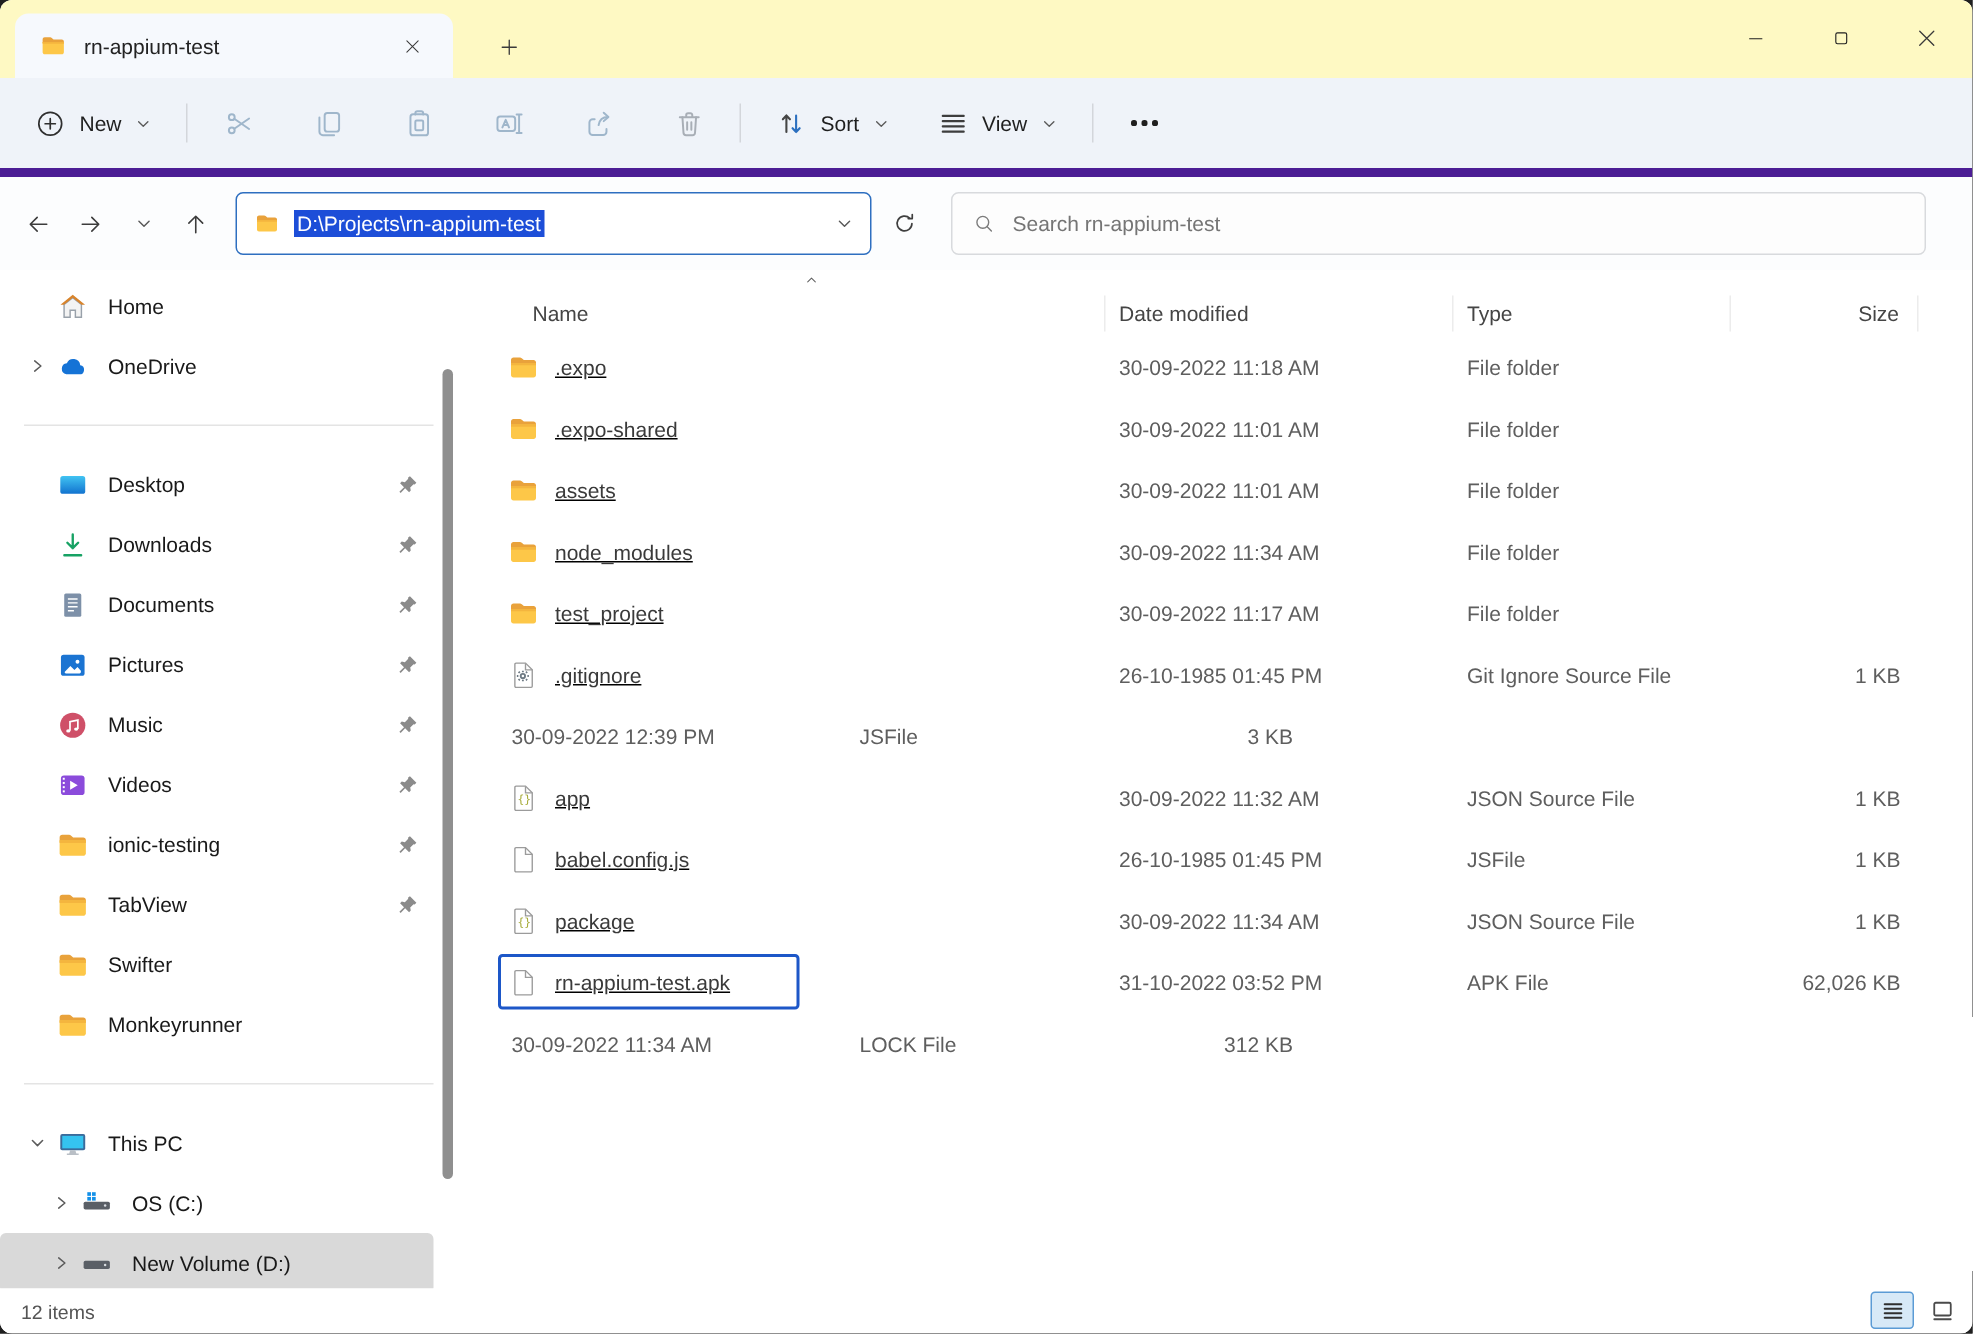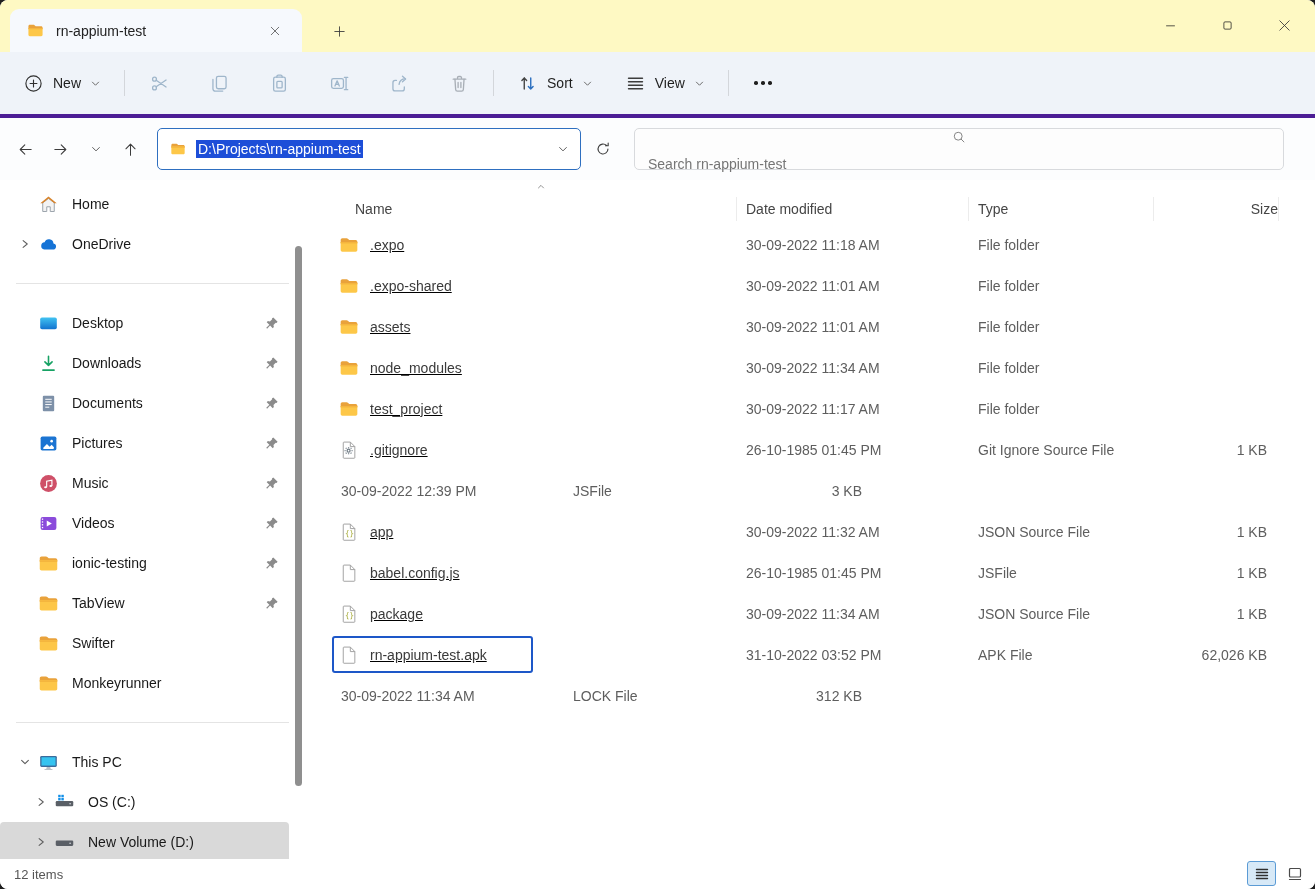--- a/index.html
+++ b/index.html
@@ -14,21 +14,21 @@
   .tab-close { width:28px; height:28px; border-radius:5px; display:flex; align-items:center; justify-content:center; }
   .tab-close svg { width:12px; height:12px; }
   .tfold { width:19px; height:17px; }
   .newtab { position:absolute; left:320px; top:15px; width:38px; height:32px; display:flex; align-items:center; justify-content:center; }
   .newtab svg { width:15px; height:15px; }
   .winctrls { position:absolute; right:2px; top:0; display:flex; height:50px; }
   .wbtn { width:57px; display:flex; align-items:center; justify-content:center; }
   .wbtn svg { width:15px; height:15px; }
 
   
-  .toolbar { height:66px; background:#eff3f9; border-bottom:4px solid #4c1d95; display:flex; align-items:center; padding-left:14px; flex:0 0 auto; }
+  .toolbar { height:66px; background:#eff3f9; border-bottom:6px solid #4c1d95; display:flex; align-items:center; padding-left:14px; flex:0 0 auto; }
   .tbtn { display:flex; align-items:center; gap:9px; height:40px; padding:0 9px; border-radius:4px; color:#1f1f1f; font-size:14px; }
   .tbtn svg.big { width:21px; height:21px; }
   .chevs { width:11px; height:11px; }
   .tsep { width:1px; height:26px; background:#d3d6db; margin:0 14px; flex:0 0 auto; }
   .tgroup { display:flex; gap:20px; }
   .ticon { width:40px; height:40px; display:flex; align-items:center; justify-content:center; border-radius:4px; }
   .ticon svg { width:21px; height:21px; }
   .dots { display:flex; gap:3.5px; align-items:center; }
   .dot { width:3.5px; height:3.5px; border-radius:50%; background:#1f1f1f; }
 
@@ -36,21 +36,21 @@
   .addressrow { height:62px; background:#fcfdfe; display:flex; align-items:center; padding-left:8px; flex:0 0 auto; }
   .navbtn { width:35px; height:34px; display:flex; align-items:center; justify-content:center; }
   .navbtn svg { width:17px; height:17px; }
   .navbtn.small svg { width:12px; height:12px; }
   .addressbox { margin-left:9px; width:424px; height:42px; border:1.5px solid #2e6fc0; border-radius:5px; background:#fff; display:flex; align-items:center; padding:0 11px; gap:9px; }
   .addressbox .tfold { width:18px; height:16px; }
   .addr-path { font-size:14px; color:#fff; background:#1d4ed8; padding:1px 2px; white-space:nowrap; }
   .addr-chev { margin-left:auto; width:12px; height:12px; }
   .refreshbtn { width:38px; height:38px; margin-left:3px; display:flex; align-items:center; justify-content:center; }
   .refreshbtn svg { width:18px; height:18px; }
-  .searchbox { margin-left:12px; width:650px; height:42px; border:1px solid #d8dadd; border-radius:5px; background:#fdfdfd; display:flex; align-items:center; padding:0 13px; gap:11px;flex-direction:column; }
+  .searchbox { margin-left:12px; width:650px; height:42px; border:1px solid #d8dadd; border-radius:5px; background:#fdfdfd; display:flex; align-items:center; padding:0 13px; gap:11px; }
   .searchbox svg { width:16px; height:16px; flex:0 0 auto; }
   .searchbox input { border:none; outline:none; background:transparent; font-family:"Liberation Sans",sans-serif; font-size:14px; color:#4a4a4a; width:100%; }
   .searchbox input::placeholder { color:#757575; opacity:1; }
 
   
   .main { flex:1; display:flex; min-height:0; background:#fff; }
   .sidebar { width:305px; flex:0 0 auto; position:relative; padding-top:4px; overflow:hidden; }
   .si { height:40px; display:flex; align-items:center; padding-left:12px; position:relative; font-size:14px; color:#191919; }
   .si .chev { width:26px; height:40px; display:flex; align-items:center; justify-content:center; flex:0 0 auto; }
   .si .chev svg { width:12px; height:12px; }
@@ -60,21 +60,21 @@
   .si.selected { background:#d9d9d9; margin-right:16px; border-radius:4px; }
   .sdiv { height:1px; background:#e4e4e4; margin:19px 16px; }
   .sscroll { position:absolute; right:3px; top:66px; width:7px; height:540px; background:#8f8f8f; border-radius:4px; }
 
   .filearea { flex:1; padding-left:27px; display:flex; flex-direction:column; min-width:0; }
   .lheader { height:44px; display:flex; align-items:center; position:relative; font-size:14px; color:#454545; padding-top:14px; }
   .hc { height:24px; display:flex; align-items:center; border-right:1px solid #ececec; }
   .hc.name { width:405px; padding-left:23px; }
   .hc.date { width:232px; padding-left:9px; }
   .hc.type { width:185px; padding-left:9px; }
-  .hc.size { width:125px; justify-content:flex-end; padding-right:0; }
+  .hc.size { width:125px; justify-content:flex-end; padding-right:12px; }
   .sortcaret { position:absolute; top:2px; left:203px; width:12px; height:9px; }
 
   .frow { height:41px; display:flex; align-items:center; font-size:14px; }
   .fc.name { width:405px; display:flex; align-items:center;text-decoration:underline; }
   .namebox { display:flex; align-items:center; gap:11px; height:37px; padding:0 5px; border:2px solid transparent; border-radius:3px; }
   .namebox.sel { border-color:#1d57c8; width:201px; }
   .fic { width:20px; height:20px; flex:0 0 auto; }
   .fname { color:#3a3a3a; white-space:nowrap; }
   .fc.date { width:232px; padding-left:9px; color:#5e5e5e; }
   .fc.type { width:185px; padding-left:9px; color:#5e5e5e; }

